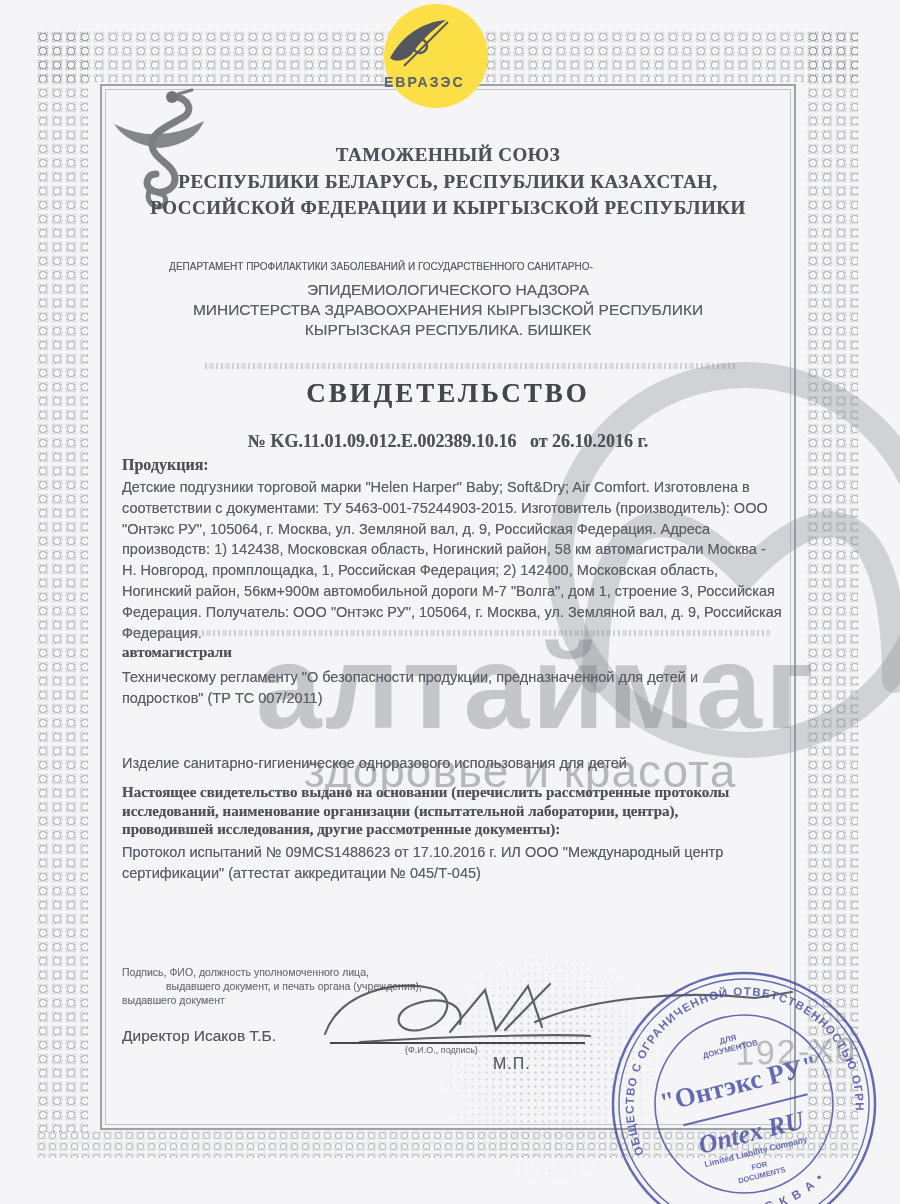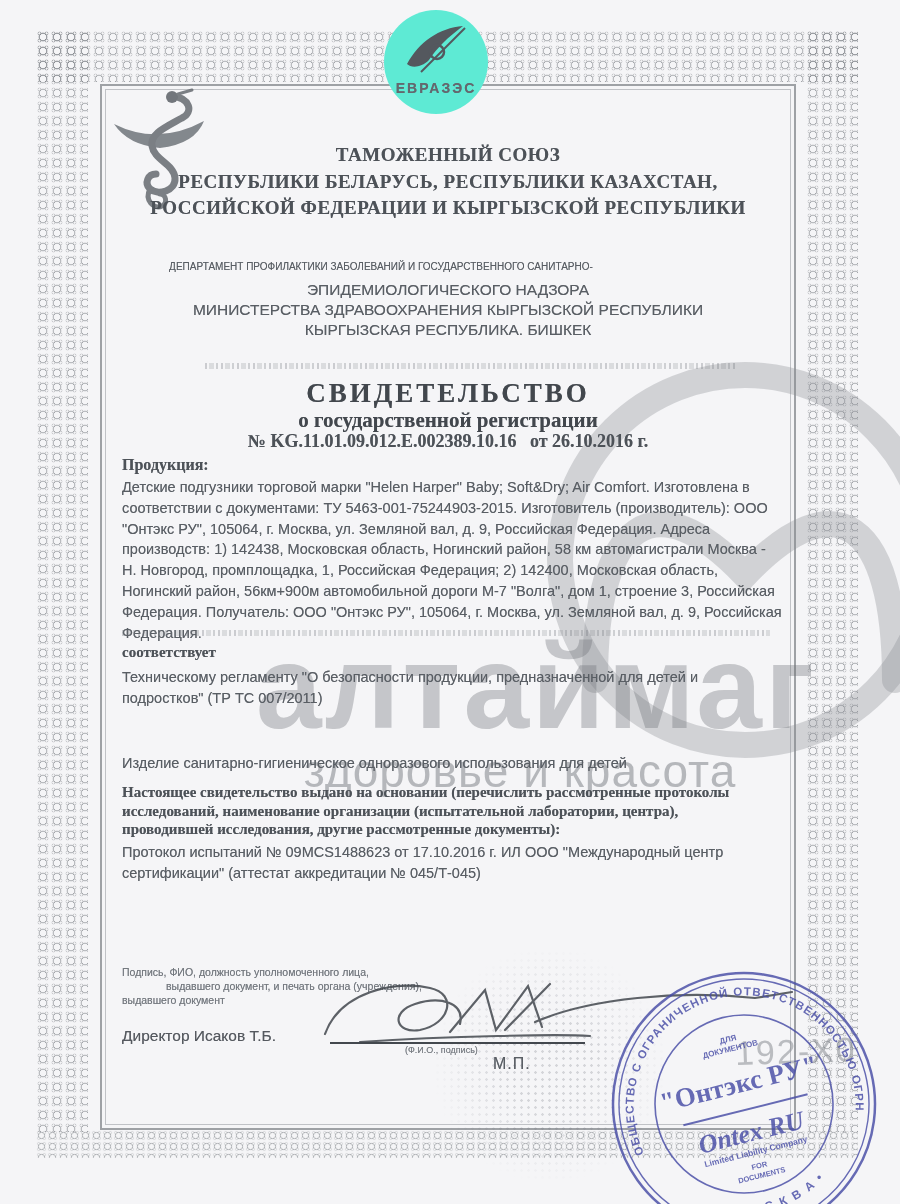--- a/index.html
+++ b/index.html
@@ -61,21 +61,21 @@
   <svg class="abs" style="left:98px;top:88px;opacity:.85;" width="122" height="132" viewBox="0 0 122 132">
     <g fill="none" stroke="#666b71" stroke-linecap="round">
       <path d="M16,36 Q60,58 106,33 Q97,56 62,60 Q30,57 16,36 Z" fill="#70757b" stroke="none"></path>
       <path d="M74,8 C92,10 96,24 84,30 C66,40 52,46 54,58 C56,72 76,76 77,90 C78,103 60,108 52,101 C46,95 50,86 58,86" stroke-width="7"></path>
       <path d="M52,101 C46,112 56,122 64,118 C70,115 68,106 62,106" stroke-width="5"></path>
       <circle cx="74" cy="9" r="6" fill="#5c6167" stroke="none"></circle>
       <path d="M80,6 L94,2" stroke-width="3"></path>
     </g>
   </svg>
 
-  <div class="abs" style="left:384px;top:10px;width:104px;height:104px;border-radius:50%;background:#5eead4;z-index:2;text-align:center;">
+  <div class="abs" style="left:384px;top:4px;width:104px;height:104px;border-radius:50%;background:#fde047;z-index:2;">
     <svg width="70" height="52" viewBox="0 0 70 52" style="margin-top:12px;">
       <g fill="#54585e">
         <path d="M6,42 C18,20 38,6 62,4 C46,16 36,26 28,38 C20,46 10,46 6,42 Z"></path>
         <circle cx="36" cy="30" r="7" fill="none" stroke="#54585e" stroke-width="2.5"></circle>
       </g>
       <path d="M20,50 L64,6" stroke="#54585e" stroke-width="2" fill="none"></path>
     </svg>
     <div style="font-weight:bold;font-size:14px;color:#64686e;letter-spacing:2px;margin-top:2px;" class="scan">ЕВРАЗЭС</div>
   </div>
 
@@ -84,29 +84,28 @@
   <div class="abs serifB ctr scan" style="left:110px;top:197px;width:676px;font-size:19px;letter-spacing:.5px;">РОССИЙСКОЙ ФЕДЕРАЦИИ И КЫРГЫЗСКОЙ РЕСПУБЛИКИ</div>
 
   <div class="abs sans ctr scan" style="left:105px;top:261px;width:552px;font-size:10px;">ДЕПАРТАМЕНТ ПРОФИЛАКТИКИ ЗАБОЛЕВАНИЙ И ГОСУДАРСТВЕННОГО САНИТАРНО-</div>
   <div class="abs sans ctr scan" style="left:105px;top:281px;width:686px;font-size:15.5px;">ЭПИДЕМИОЛОГИЧЕСКОГО НАДЗОРА</div>
   <div class="abs sans ctr scan" style="left:105px;top:301px;width:686px;font-size:15.5px;">МИНИСТЕРСТВА ЗДРАВООХРАНЕНИЯ КЫРГЫЗСКОЙ РЕСПУБЛИКИ</div>
   <div class="abs sans ctr scan" style="left:105px;top:321px;width:686px;font-size:15.5px;">КЫРГЫЗСКАЯ РЕСПУБЛИКА. БИШКЕК</div>
 
   <div class="abs smudge" style="left:205px;top:363px;width:530px;"></div>
 
   <div class="abs serifB ctr scan" style="left:110px;top:378px;width:676px;font-size:27px;letter-spacing:3px;color:#42474d;">СВИДЕТЕЛЬСТВО</div>
-  <div class="abs serifB ctr scan" style="left:110px;top:408px;width:676px;font-size:21px;color:#42474d;">о государственной регистрации</div>
   <div class="abs serifB ctr scan" style="left:110px;top:431px;width:676px;font-size:18px;white-space:pre;">№ KG.11.01.09.012.Е.002389.10.16   от 26.10.2016 г.</div>
 
   <div class="abs serifB scan" style="left:122px;top:456px;font-size:16px;text-align:center;">Продукция:</div>
   <div class="abs sans scan" style="left:122px;top:477px;width:662px;font-size:14.5px;line-height:20.8px;">Детские подгузники торговой марки "Helen Harper" Baby; Soft&amp;Dry; Air Comfort. Изготовлена в соответствии с документами: ТУ 5463-001-75244903-2015. Изготовитель (производитель): ООО "Онтэкс РУ", 105064, г. Москва, ул. Земляной вал, д. 9, Российская Федерация. Адреса производств: 1) 142438, Московская область, Ногинский район, 58 км автомагистрали Москва - Н. Новгород, промплощадка, 1, Российская Федерация; 2) 142400, Московская область, Ногинский район, 56км+900м автомобильной дороги М-7 "Волга", дом 1, строение 3, Российская Федерация.  Получатель: ООО "Онтэкс РУ", 105064, г. Москва, ул. Земляной вал, д. 9, Российская Федерация.</div>
 
   <div class="abs smudge" style="left:122px;top:630px;width:648px;"></div>
 
-  <div class="abs serifB scan" style="left:122px;top:644px;font-size:15px;">соответствует</div>
+  <div class="abs serifB scan" style="left:122px;top:644px;font-size:15px;">автомагистрали</div>
   <div class="abs sans scan" style="left:122px;top:667px;width:640px;font-size:14.5px;line-height:20.5px;">Техническому регламенту "О безопасности продукции, предназначенной для детей и подростков" (ТР ТС 007/2011)</div>
   <div class="abs sans scan" style="left:122px;top:755px;width:660px;font-size:14.5px;">Изделие санитарно-гигиеническое одноразового использования для детей</div>
 
   <div class="abs serifB scan" style="left:122px;top:783px;width:650px;font-size:15px;line-height:18.5px;">Настоящее свидетельство выдано на основании (перечислить рассмотренные протоколы исследований, наименование организации (испытательной лаборатории, центра), проводившей исследования, другие рассмотренные документы):</div>
   <div class="abs sans scan" style="left:122px;top:842px;width:640px;font-size:14.5px;line-height:21px;">Протокол испытаний № 09MCS1488623 от 17.10.2016 г. ИЛ ООО "Международный центр сертификации" (аттестат аккредитации № 045/Т-045)</div>
 
 
   <div class="abs sans scan" style="left:122px;top:966px;font-size:10.5px;color:#757a80;">Подпись, ФИО, должность уполномоченного лица,</div>
   <div class="abs sans scan" style="left:122px;top:980px;font-size:10.5px;color:#757a80;padding-left:44px;">выдавшего документ, и печать органа (учреждения),</div>
   <div class="abs sans scan" style="left:122px;top:994px;font-size:10.5px;color:#757a80;">выдавшего документ</div>

